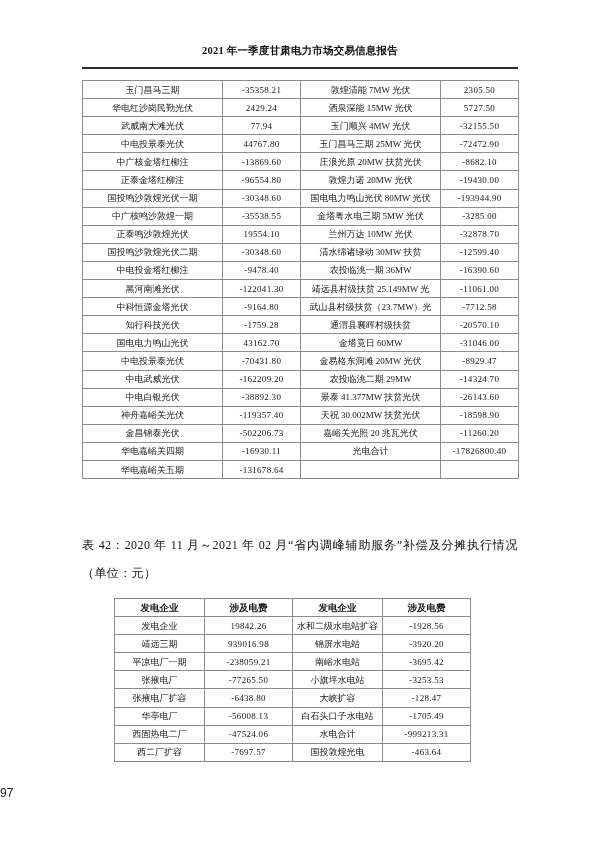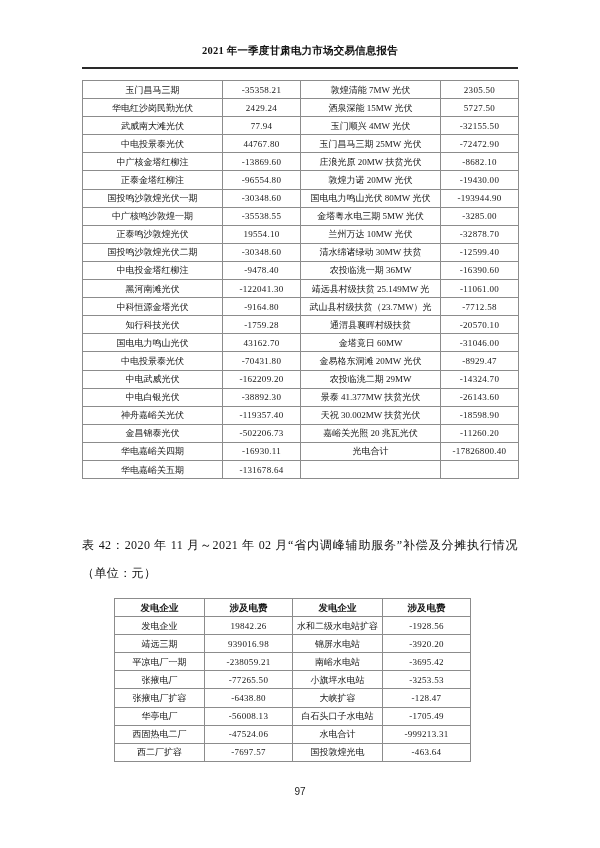--- a/index.html
+++ b/index.html
@@ -108,22 +108,22 @@
     text-align: justify;
     text-justify: inter-ideograph;
   }
 
   
   .page-number {
     position: absolute;
     left: 0;
     top: 786px;
     width: 600px;
-    text-align: center;
-    font-size: 10px;
+    text-align: left;
+    font-size: 12px;
     color: #222;
     font-family: "Liberation Sans", sans-serif;
   }
 </style>
 </head>
 <body>
 
 <div class="page">
 
   <div class="header-wrap">

